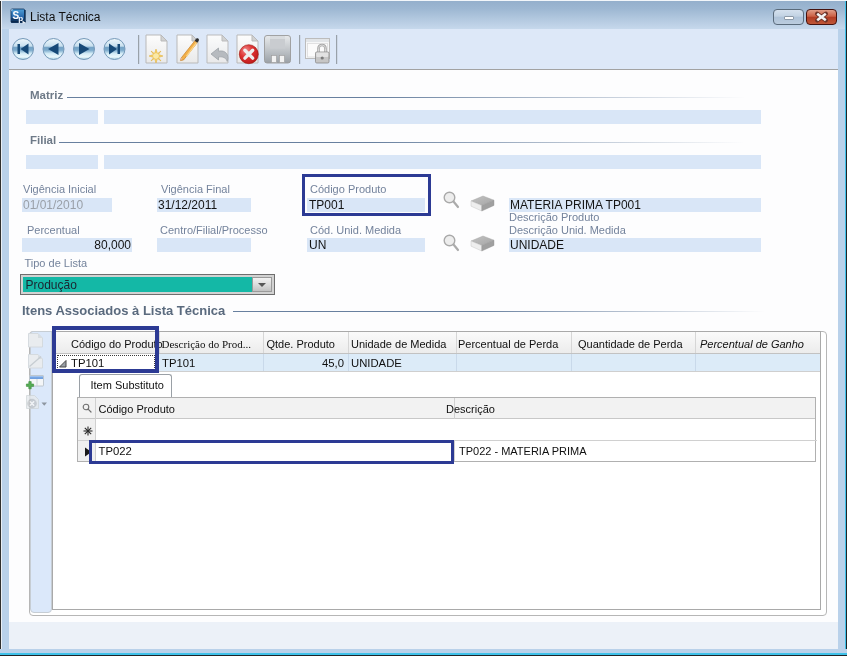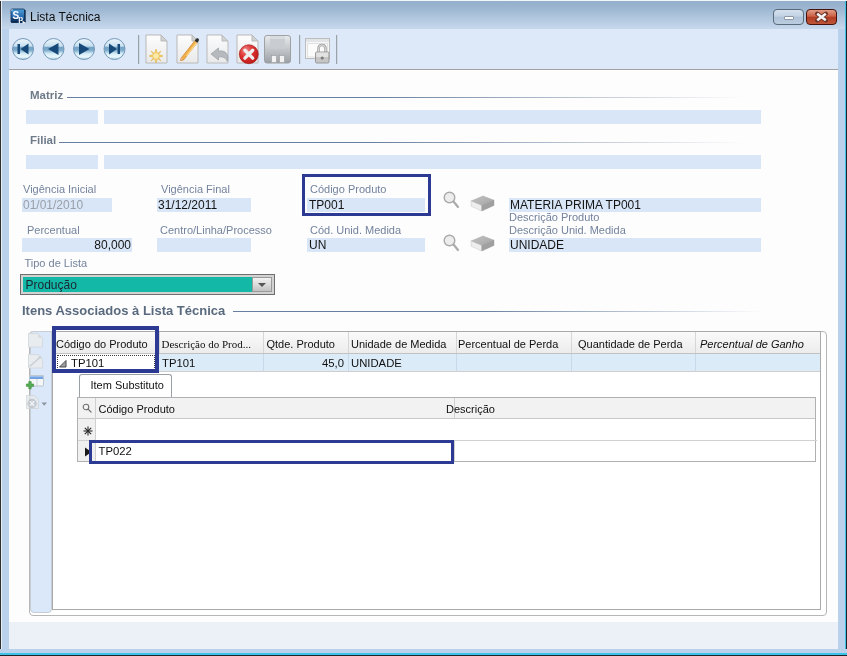--- a/index.html
+++ b/index.html
@@ -189,21 +189,21 @@
 <div class="fld" style="left:22px;top:198px;width:90px;height:14px;"></div>
 <div class="val" style="left:23px;top:198px;color:#9aa0a8;">01/01/2010</div>
 <div class="fld" style="left:157px;top:198px;width:94px;height:14px;"></div>
 <div class="val" style="left:158px;top:198px;">31/12/2011</div>
 <div class="fld" style="left:307px;top:198px;width:118px;height:14px;"></div>
 <div class="val" style="left:309px;top:198px;">TP001</div>
 <div class="fld" style="left:509px;top:198px;width:252px;height:14px;"></div>
 <div class="val" style="left:510px;top:198px;">MATERIA PRIMA TP001</div>
 
 <div class="lbl" style="left:27px;top:224px;">Percentual</div>
-<div class="lbl" style="left:160px;top:224px;">Centro/Linha/Processo</div>
+<div class="lbl" style="left:160px;top:224px;">Centro/Filial/Processo</div>
 <div class="lbl" style="left:310px;top:224px;">Cód. Unid. Medida</div>
 <div class="lbl" style="left:509px;top:224px;">Descrição Unid. Medida</div>
 <div class="fld" style="left:22px;top:238px;width:110px;height:14px;"></div>
 <div class="val" style="left:22px;top:238px;width:109px;text-align:right;">80,000</div>
 <div class="fld" style="left:157px;top:238px;width:94px;height:14px;"></div>
 <div class="fld" style="left:307px;top:238px;width:118px;height:14px;"></div>
 <div class="val" style="left:309px;top:238px;">UN</div>
 <div class="fld" style="left:509px;top:238px;width:252px;height:14px;"></div>
 <div class="val" style="left:510px;top:238px;">UNIDADE</div>
 
@@ -280,21 +280,21 @@
 
 <div class="abs" style="left:53px;top:332px;width:767px;height:21.5px;background:linear-gradient(#fafafa,#ececec);border-bottom:1px solid #c2c2c2;box-sizing:border-box;"></div>
 <div class="abs" style="left:53px;top:332px;width:767px;height:39px;">
   <div class="abs" style="left:105.5px;top:0;width:1px;height:21px;background:#d6d6d6;"></div>
   <div class="abs" style="left:210px;top:0;width:1px;height:21px;background:#d6d6d6;"></div>
   <div class="abs" style="left:294.5px;top:0;width:1px;height:21px;background:#d6d6d6;"></div>
   <div class="abs" style="left:402.5px;top:0;width:1px;height:21px;background:#d6d6d6;"></div>
   <div class="abs" style="left:518px;top:0;width:1px;height:21px;background:#d6d6d6;"></div>
   <div class="abs" style="left:642px;top:0;width:1px;height:21px;background:#d6d6d6;"></div>
 </div>
-<div class="gh" style="left:56px;top:333.5px;height:20px;line-height:20px;">Código do Produto</div>
+<div class="gh" style="left:71px;top:333.5px;height:20px;line-height:20px;">Código do Produto</div>
 <div class="gh" style="left:161.5px;top:333.5px;height:20px;line-height:20px;font-family:Liberation Serif, serif;">Descrição do Prod...</div>
 <div class="gh" style="left:266.5px;top:333.5px;height:20px;line-height:20px;">Qtde. Produto</div>
 <div class="gh" style="left:351px;top:333.5px;height:20px;line-height:20px;">Unidade de Medida</div>
 <div class="gh" style="left:458px;top:333.5px;height:20px;line-height:20px;">Percentual de Perda</div>
 <div class="gh" style="left:578px;top:333.5px;height:20px;line-height:20px;">Quantidade de Perda</div>
 <div class="gh" style="left:700px;top:333.5px;height:20px;line-height:20px;font-style:italic;">Percentual de Ganho</div>
 
 <div class="abs" style="left:158.5px;top:353.5px;width:661.5px;height:17.5px;background:#dcebf8;border-bottom:1px solid #cfcfcf;box-sizing:content-box;">
   <div class="abs" style="left:104.5px;top:0;width:1px;height:17.5px;background:#c9d9ea;"></div>
   <div class="abs" style="left:189px;top:0;width:1px;height:17.5px;background:#c9d9ea;"></div>
@@ -334,17 +334,18 @@
         <line x1="5" y1="0.5" x2="5" y2="9.5"></line>
         <line x1="0.5" y1="5" x2="9.5" y2="5"></line>
         <line x1="1.8" y1="1.8" x2="8.2" y2="8.2"></line>
         <line x1="8.2" y1="1.8" x2="1.8" y2="8.2"></line>
       </g>
     </svg>
   <svg class="abs" style="left:5.5px;top:49px;" width="8" height="10" viewBox="0 0 8 10">
       <path d="M1,0.5 L7.5,5 L1,9.5 Z" fill="#1a1a1a"></path>
     </svg>
   <div class="gv" style="left:20.5px;top:42.5px;height:20px;line-height:20px;">TP022</div>
+  <div class="gh" style="left:381px;top:42.5px;height:20px;line-height:20px;font-size:11px;">TP022 - MATERIA PRIMA</div>
 </div>
 
 <div class="ann" style="left:302px;top:174px;width:129px;height:42px;box-sizing:border-box;border-width:3.5px;"></div>
 <div class="ann" style="left:52px;top:326px;width:107px;height:47px;box-sizing:border-box;"></div>
 <div class="ann" style="left:89px;top:440px;width:365px;height:24px;box-sizing:border-box;border-width:3.5px;"></div>
 
 </body></html>

